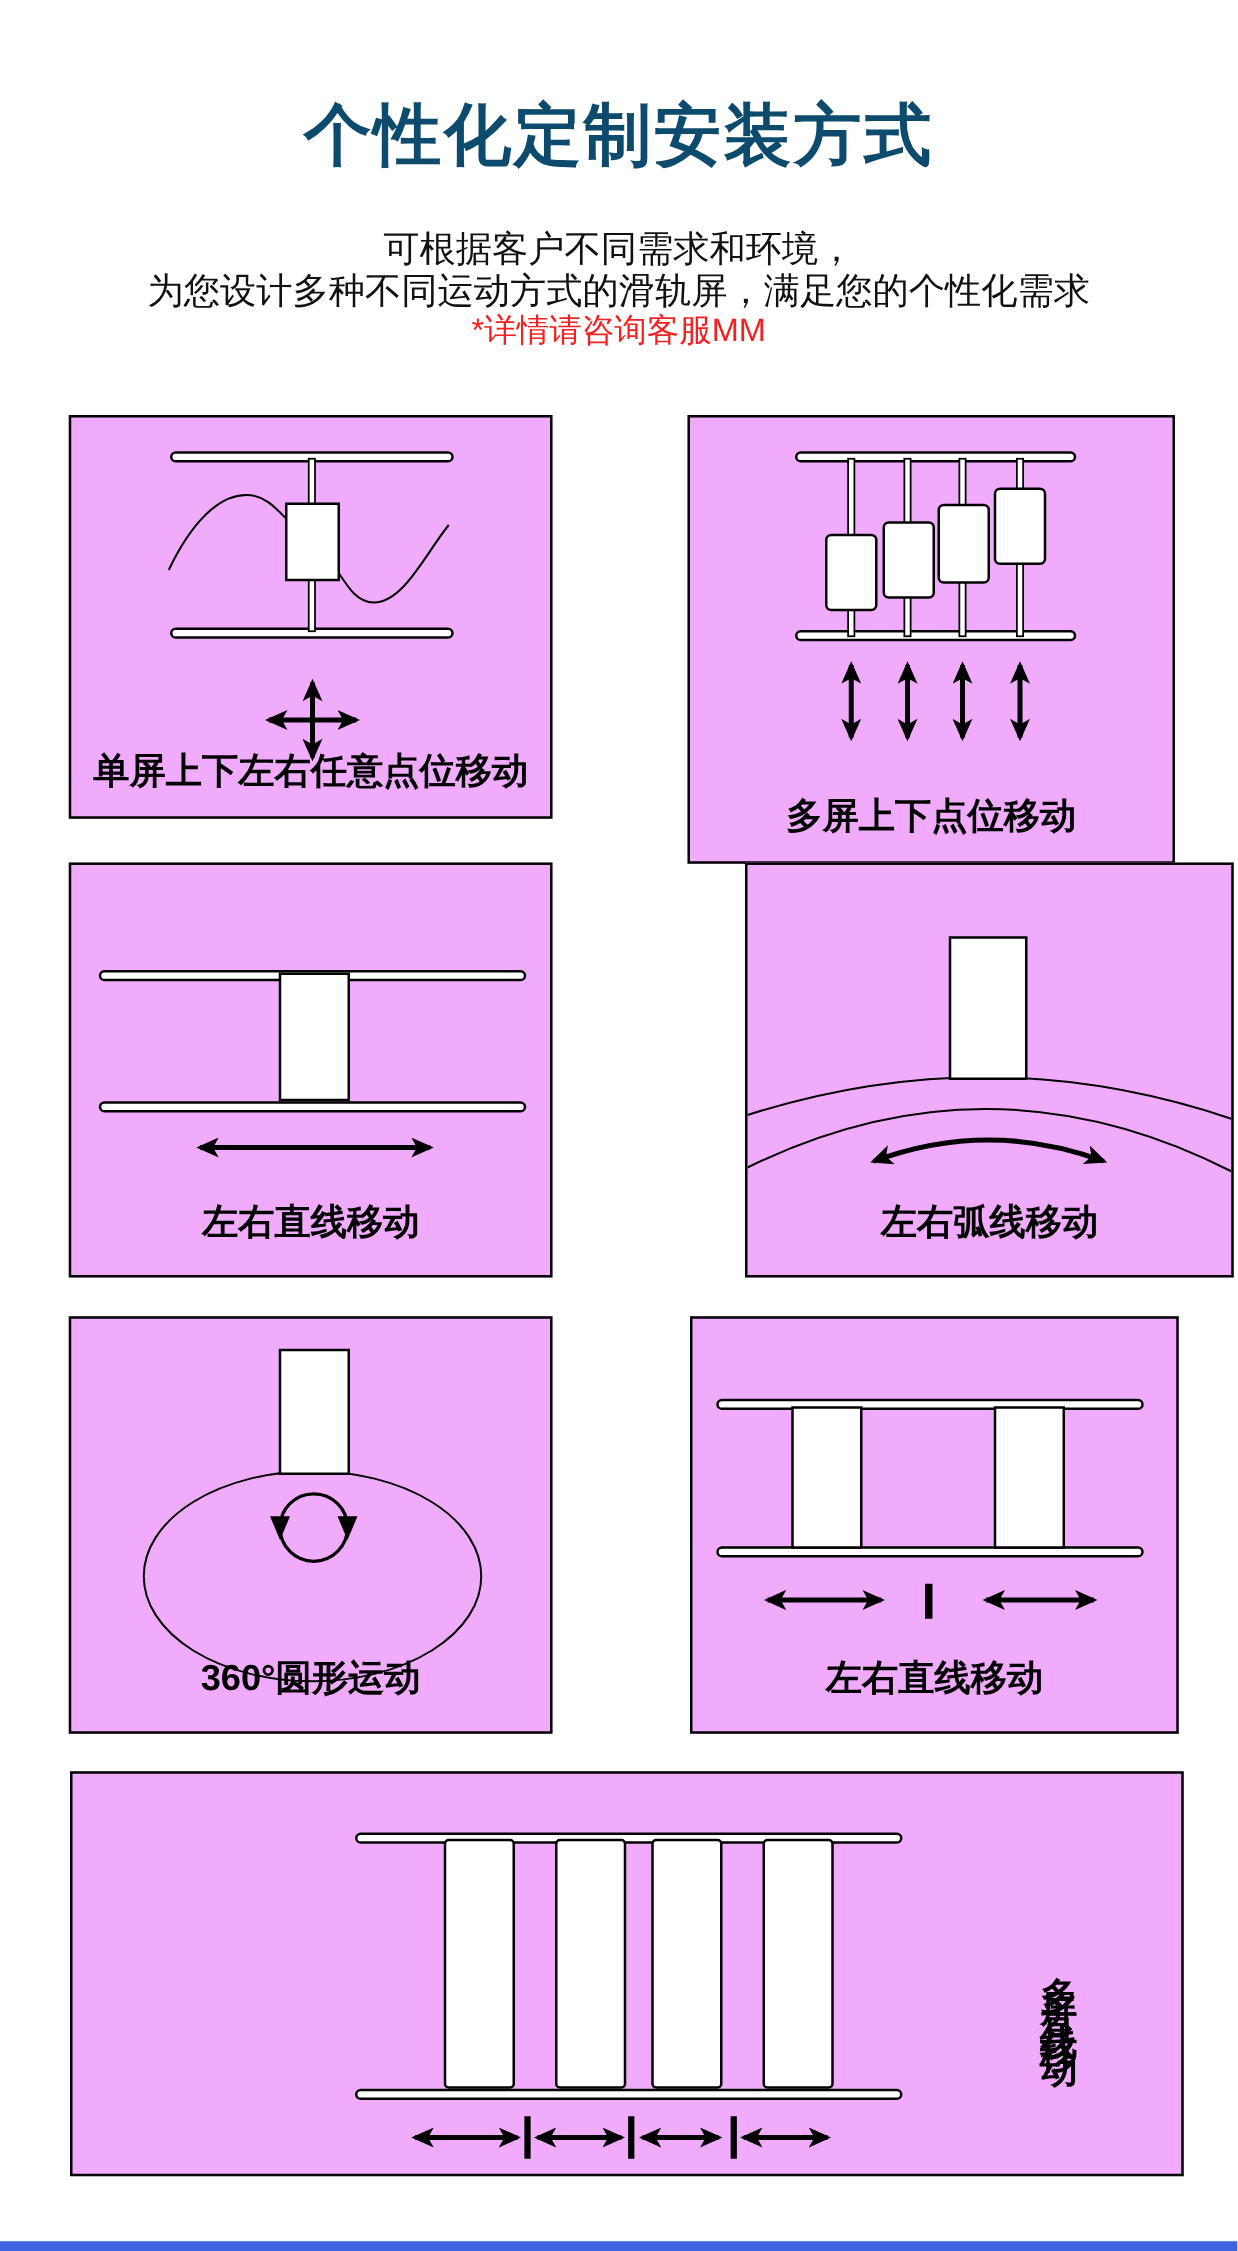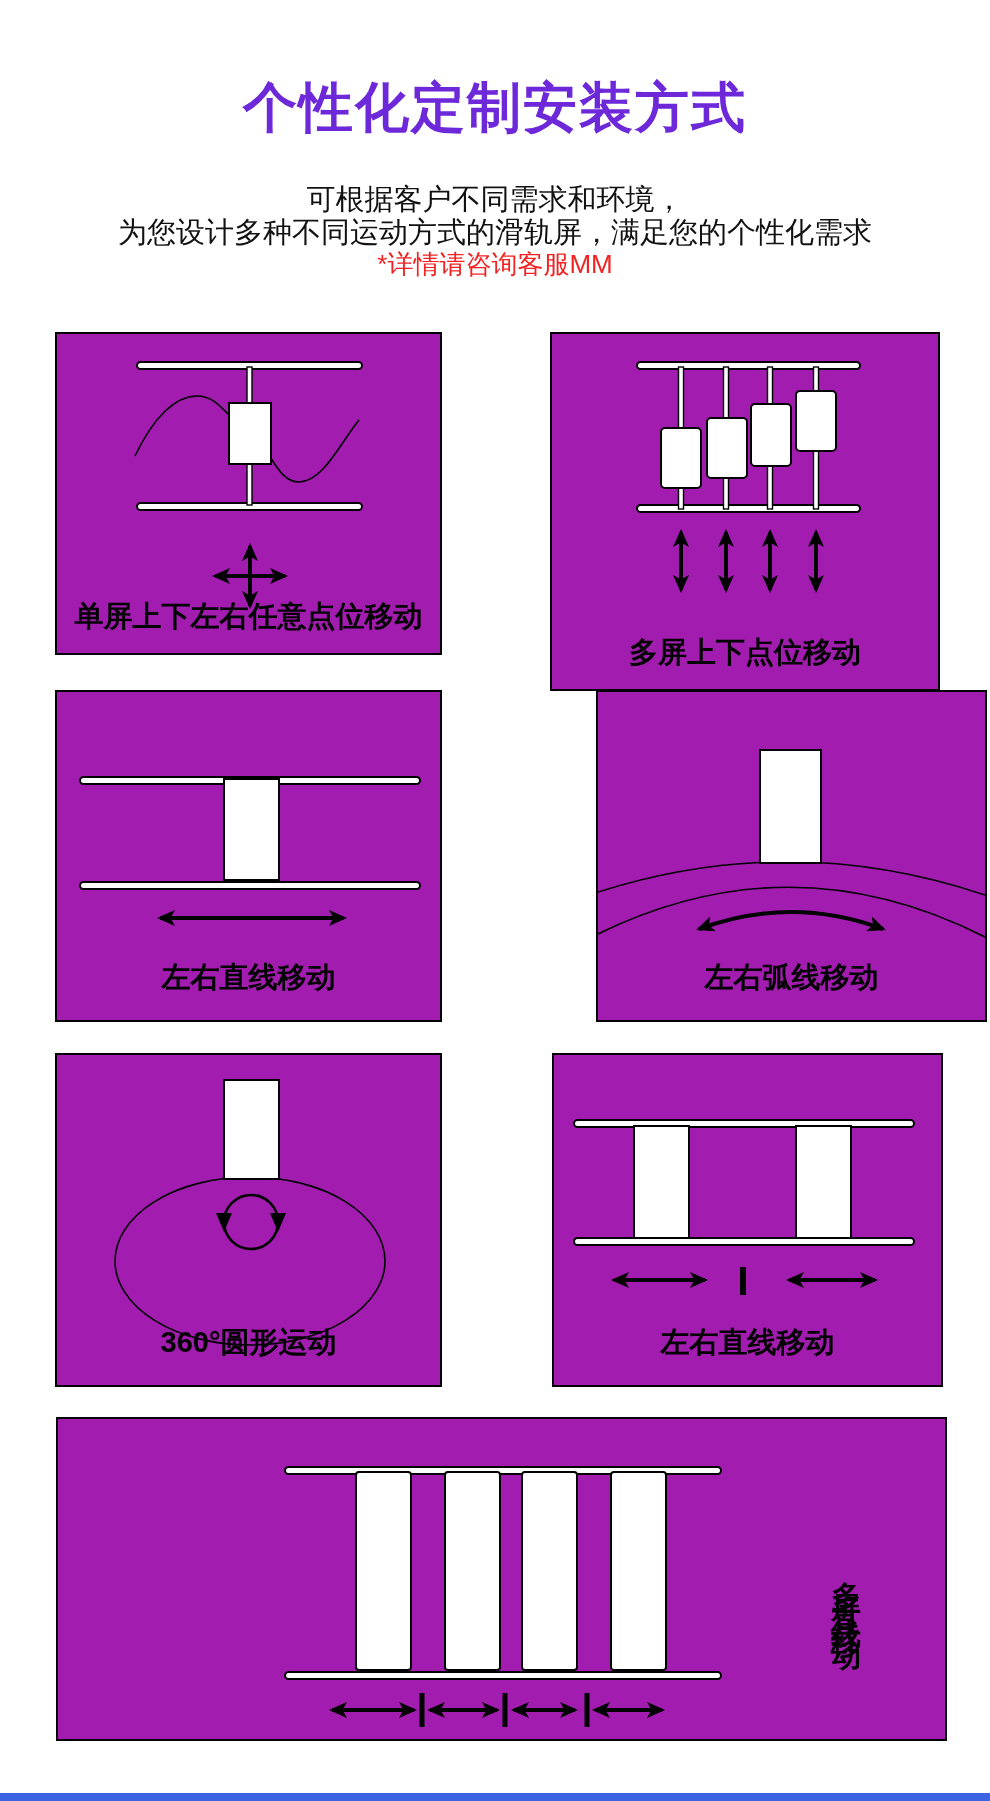--- a/index.html
+++ b/index.html
@@ -1,26 +1,26 @@
 <!DOCTYPE html>
 <html><head>
 <meta charset="utf-8">
 <style>
   html,body{margin:0;padding:0;}
   body{font-family:"Liberation Sans","DejaVu Sans",sans-serif;background:#fff;}
   .page{position:relative;width:990px;height:1801px;background:#fff;overflow:hidden;margin:0 auto;}
   .page-title{position:absolute;left:0;top:72px;width:100%;text-align:center;
-    font-size:54px;font-weight:800;color:#6d28d9;letter-spacing:2px;}
+    font-size:54px;font-weight:800;color:#0c4a6e;letter-spacing:2px;}
   .sub-line{position:absolute;left:0;width:100%;text-align:center;font-size:29px;
     font-weight:500;color:#111;}
   .sub-1{top:180px;}
   .sub-2{top:213px;}
   .service-note{position:absolute;left:0;top:247px;width:100%;text-align:center;
     font-size:26px;font-weight:400;color:#f32121;}
-  .card{position:absolute;border:2px solid #000;background:#a21caf;box-sizing:border-box;}
+  .card{position:absolute;border:2px solid #000;background:#f0abfc;box-sizing:border-box;}
   .card svg{position:absolute;left:0;top:0;display:block;}
   .card-label{position:absolute;left:0;right:0;bottom:16px;text-align:center;
     font-size:29px;font-weight:700;color:#000;z-index:2;}
   .card-label-mid{bottom:22px;}
   .c1{left:55px;top:332px;width:387px;height:323px;}
   .c2{left:550px;top:332px;width:390px;height:359px;padding-left:32px;}
   .c3{left:55px;top:690px;width:387px;height:332px;}
   .c4{left:552px;top:690px;width:391px;height:332px;margin-left:44px;}
   .c5{left:55px;top:1053px;width:387px;height:334px;padding-left:20px;}
   .c6{left:552px;top:1053px;width:391px;height:334px;}

